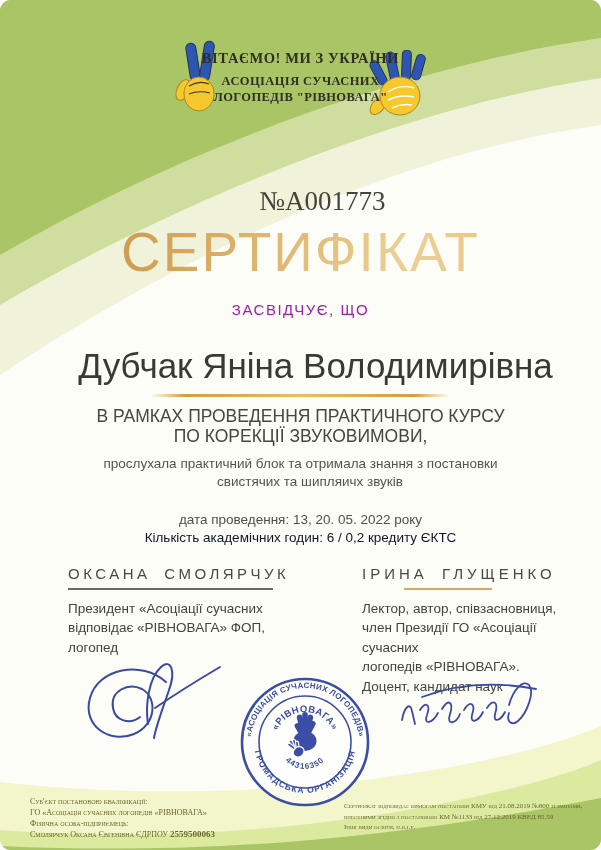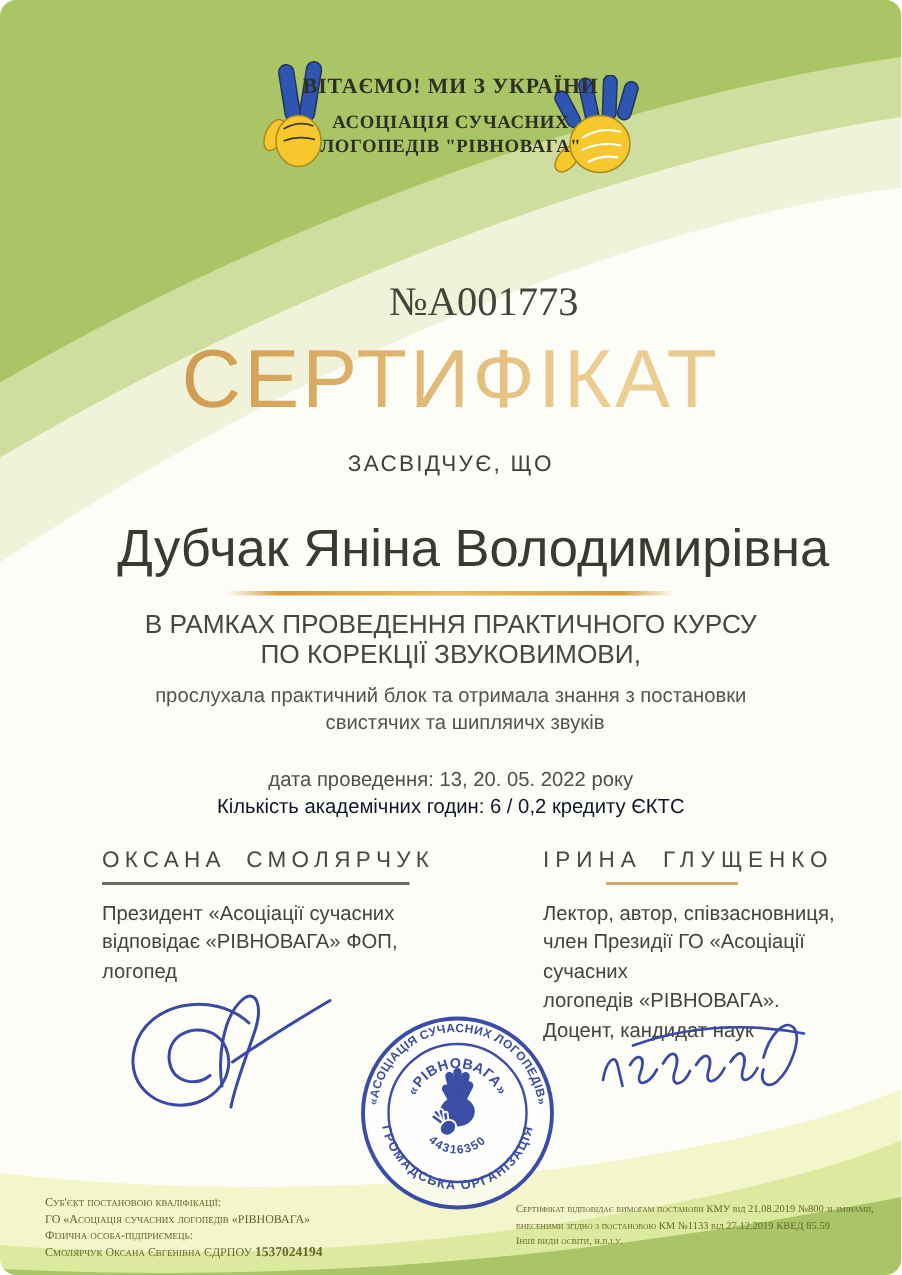--- a/index.html
+++ b/index.html
@@ -15,21 +15,21 @@
   .banner{top:50px;font-family:"Liberation Serif",serif;font-weight:bold;font-size:14.5px;color:#2f2f24;letter-spacing:.6px;}
   .org1{top:74px;font-family:"Liberation Serif",serif;font-weight:bold;font-size:12.5px;color:#2f2f24;letter-spacing:.4px;}
   .org2{top:90px;font-family:"Liberation Serif",serif;font-weight:bold;font-size:12.5px;color:#2f2f24;letter-spacing:.4px;}
 
   .cert-number{top:186px;font-family:"Liberation Serif",serif;font-size:27px;color:#45443a;margin-left:44px;}
   .cert-title{
     top:220px;font-size:55px;letter-spacing:2px;font-weight:400;
     background:linear-gradient(93deg,#bd883f 0%,#d6a65c 30%,#ecd096 68%,#e0ba78 100%);
     -webkit-background-clip:text;background-clip:text;color:transparent;
   }
-  .attests{top:301px;font-size:15px;color:#404040;letter-spacing:1.5px;}
+  .attests{top:301px;font-size:15px;color:#a21caf;letter-spacing:1.5px;}
   .recipient{top:346px;font-size:35px;color:#3a3a31;padding-left:30px;}
   .name-rule{
     top:394px;left:150px;width:300px;height:2.5px;z-index:2;
     background:linear-gradient(90deg,rgba(216,156,62,0),#d89c3e 12%,#eabc63 50%,#d89c3e 88%,rgba(216,156,62,0));
   }
   .course1{top:406px;font-size:17.5px;color:#474640;}
   .course2{top:426px;font-size:17.5px;color:#474640;}
   .summary1{top:456px;font-size:13.5px;color:#55544b;}
   .summary2{top:474px;font-size:13.5px;color:#55544b;margin-left:19px;}
   .dateline{top:512px;font-size:13.5px;color:#514f47;}
@@ -196,21 +196,21 @@
         <rect x="-2.8" y="-19" width="5.6" height="16" rx="2.8" transform="rotate(31)"></rect>
         <ellipse cx="0" cy="2" rx="11" ry="9.5"></ellipse>
       </g>
     </g>
   </svg>
 
   <div class="abs footer footer-left">
     <div>Суб'єкт постановою кваліфікації:</div>
     <div>ГО «Асоціація сучасних логопедів «РІВНОВАГА»</div>
     <div>Фізична особа-підприємець:</div>
-    <div><span>Смолярчук Оксана Євгенівна ЄДРПОУ </span><b>1537024194</b></div>
+    <div><span>Смолярчук Оксана Євгенівна ЄДРПОУ </span><b>2559500063</b></div>
   </div>
 
   <div class="abs footer footer-right">
     <div>Сертифікат відповідає вимогам постанови КМУ від 21.08.2019 №800 зі змінами,</div>
     <div>внесеними згідно з постановою КМ №1133 від 27.12.2019 КВЕД 85.59</div>
     <div>Інші види освіти, н.в.і.у.</div>
   </div>
 
 </div>
 

